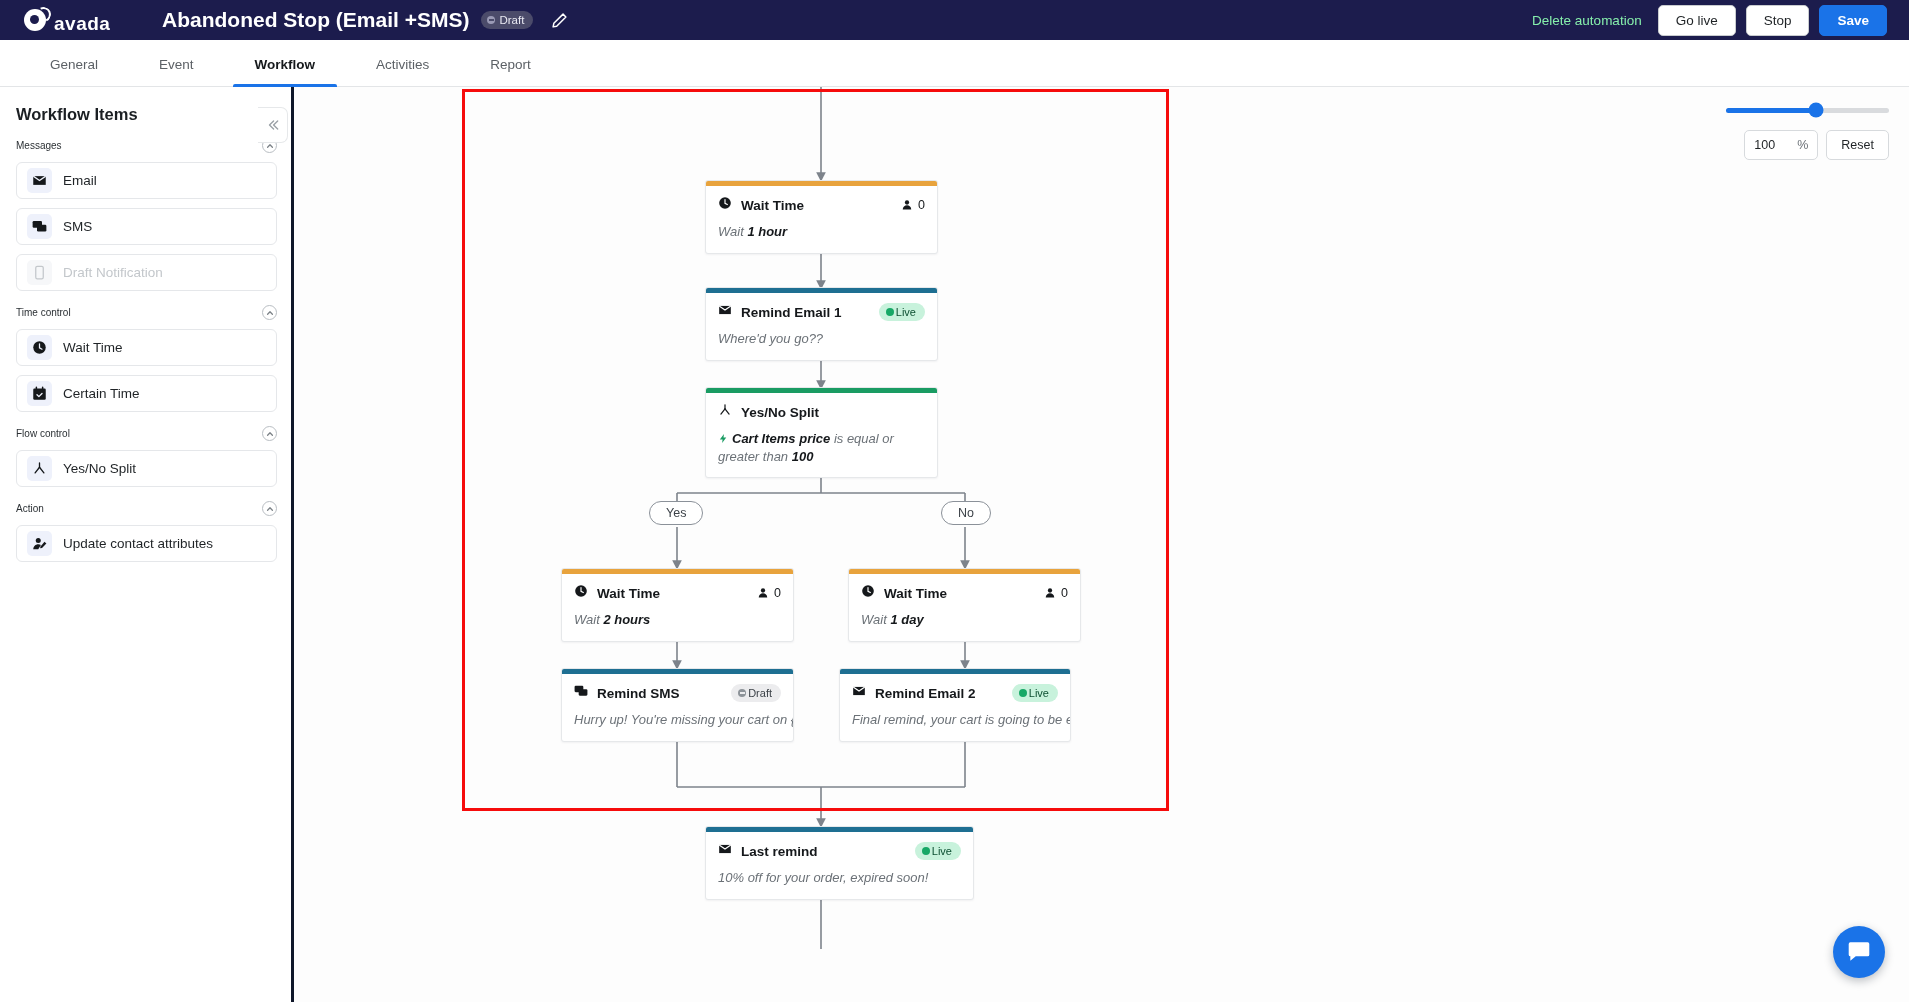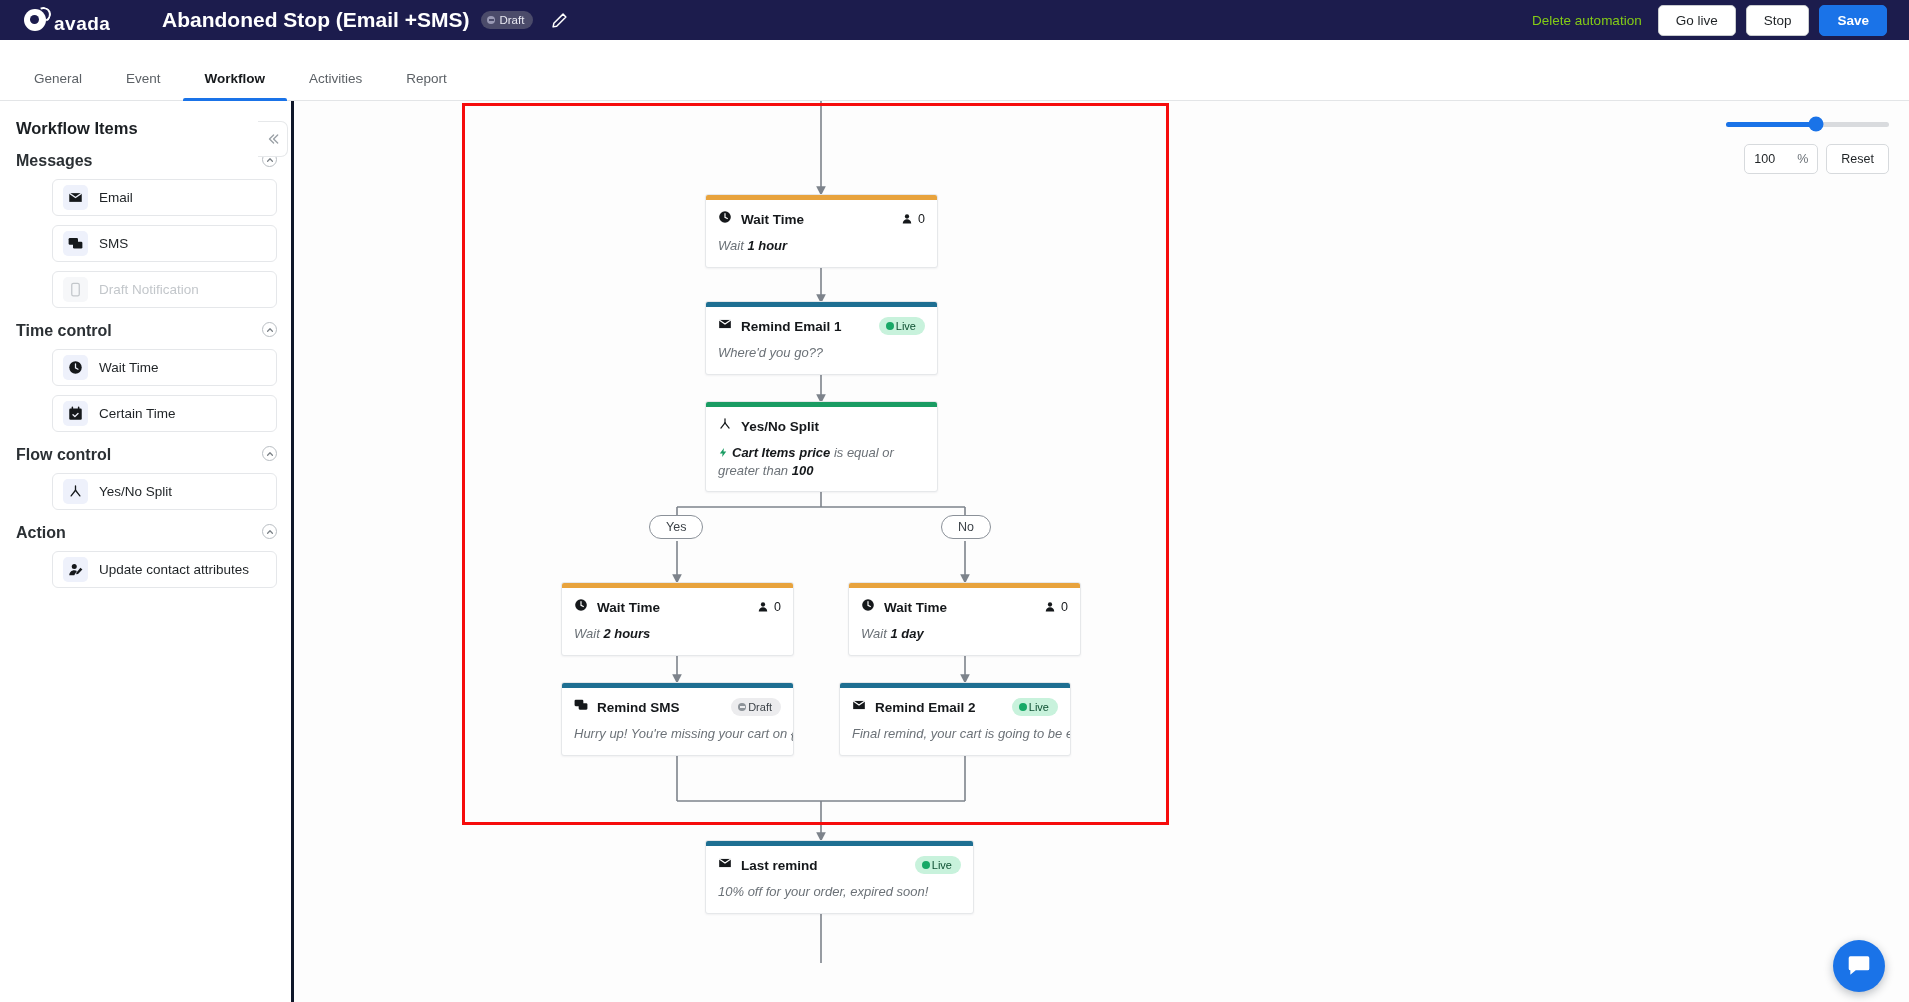--- a/index.html
+++ b/index.html
@@ -55,33 +55,33 @@
     width:5px; height:1.5px; background:#4b4b6a;
   }
   .edit-pencil {
     margin-left: 16px; width: 20px; height: 20px;
     cursor: pointer; display: flex; align-items: center; justify-content: center;
   }
   .topbar-right {
     margin-left: auto; display: flex; align-items: center; gap: 10px;
   }
   .del-link {
-    color: #84cc16; font-size: 13.5px; cursor: pointer; margin-right: 6px;
+    color: #86efac; font-size: 13.5px; cursor: pointer; margin-right: 6px;
   }
   .btn {
     font-size: 13.5px; border-radius: 5px; padding: 7px 17px;
     cursor: pointer; border: 1px solid #c9cccf; background: #fff;
     color: #1f2326; font-family: inherit;
   }
   .btn.primary { background: #1a73e8; border-color: #1a73e8; color: #fff; font-weight: 600;}
 
   
   .tabs {
-    height: 61px; border-bottom: 1px solid #e3e5e7;
-    display: flex; align-items: flex-end; padding-left: 12px; background:#fff;
+    height: 47px; border-bottom: 1px solid #e3e5e7;
+    display: flex; align-items: flex-end; padding-left: 28px; background:#fff;gap:17px;
   }
   .tab {
     font-size: 13.5px; color: #5c6166; padding: 0 22px 14px;
     cursor: pointer; position: relative;
   }
   .tab.active { color: #16191c; font-weight: 600; }
   .tab.active::after {
     content: ""; position: absolute; left: 0; right: 0; bottom: -1px;
     height: 3px; background: #1a73e8; border-radius: 2px 2px 0 0;
   }
@@ -90,36 +90,35 @@
   .body { display: flex; height: calc(1002px - 40px - 47px); position: relative; }
 
   
   .sidebar {
     width: 294px; flex: none; background: #fff;
     border-right: 3px solid #0f172a; padding: 18px 14px 0 16px;
     position: relative; overflow: hidden;
   }
   .side-title { font-size: 16.5px; font-weight: 600; color: #1b1f23; margin-bottom: 14px;}
   .group-head {
-    display: flex; align-items: flex-start; justify-content: space-between;
-    font-size: 16px; font-weight: 700; color: #2b3034;
+    display: flex; align-items: center; justify-content: space-between;
+    font-size: 10px; font-weight: 400; color: #2b3034;
     margin: 14px 0 9px 0;
   }
   .group-head:first-of-type { margin-top: 0; }
   .collapse-ico {
     width: 15px; height: 15px; border-radius: 50%;
     border: 1px solid #b9bec3; display: flex; align-items: center;
     justify-content: center; cursor: pointer; color: #7c8287; font-size: 8px;
   }
   .item {
     height: 37px; border: 1px solid #e5e7ea; border-radius: 6px;
     display: flex; align-items: center; gap: 11px; padding: 0 10px;
     margin-bottom: 9px; background: #fff; cursor: grab; font-size: 13.5px;
     color: #1f2326;
-    margin-left: 36px;
   }
   .item.disabled { color: #c3c7cb; cursor: not-allowed; }
   .item-ico {
     width: 25px; height: 25px; border-radius: 5px; background: #eef1fb;
     display: flex; align-items: center; justify-content: center; flex: none;
   }
   .item.disabled .item-ico { background: #f6f7f9; }
 
   
   .panel-collapse {

